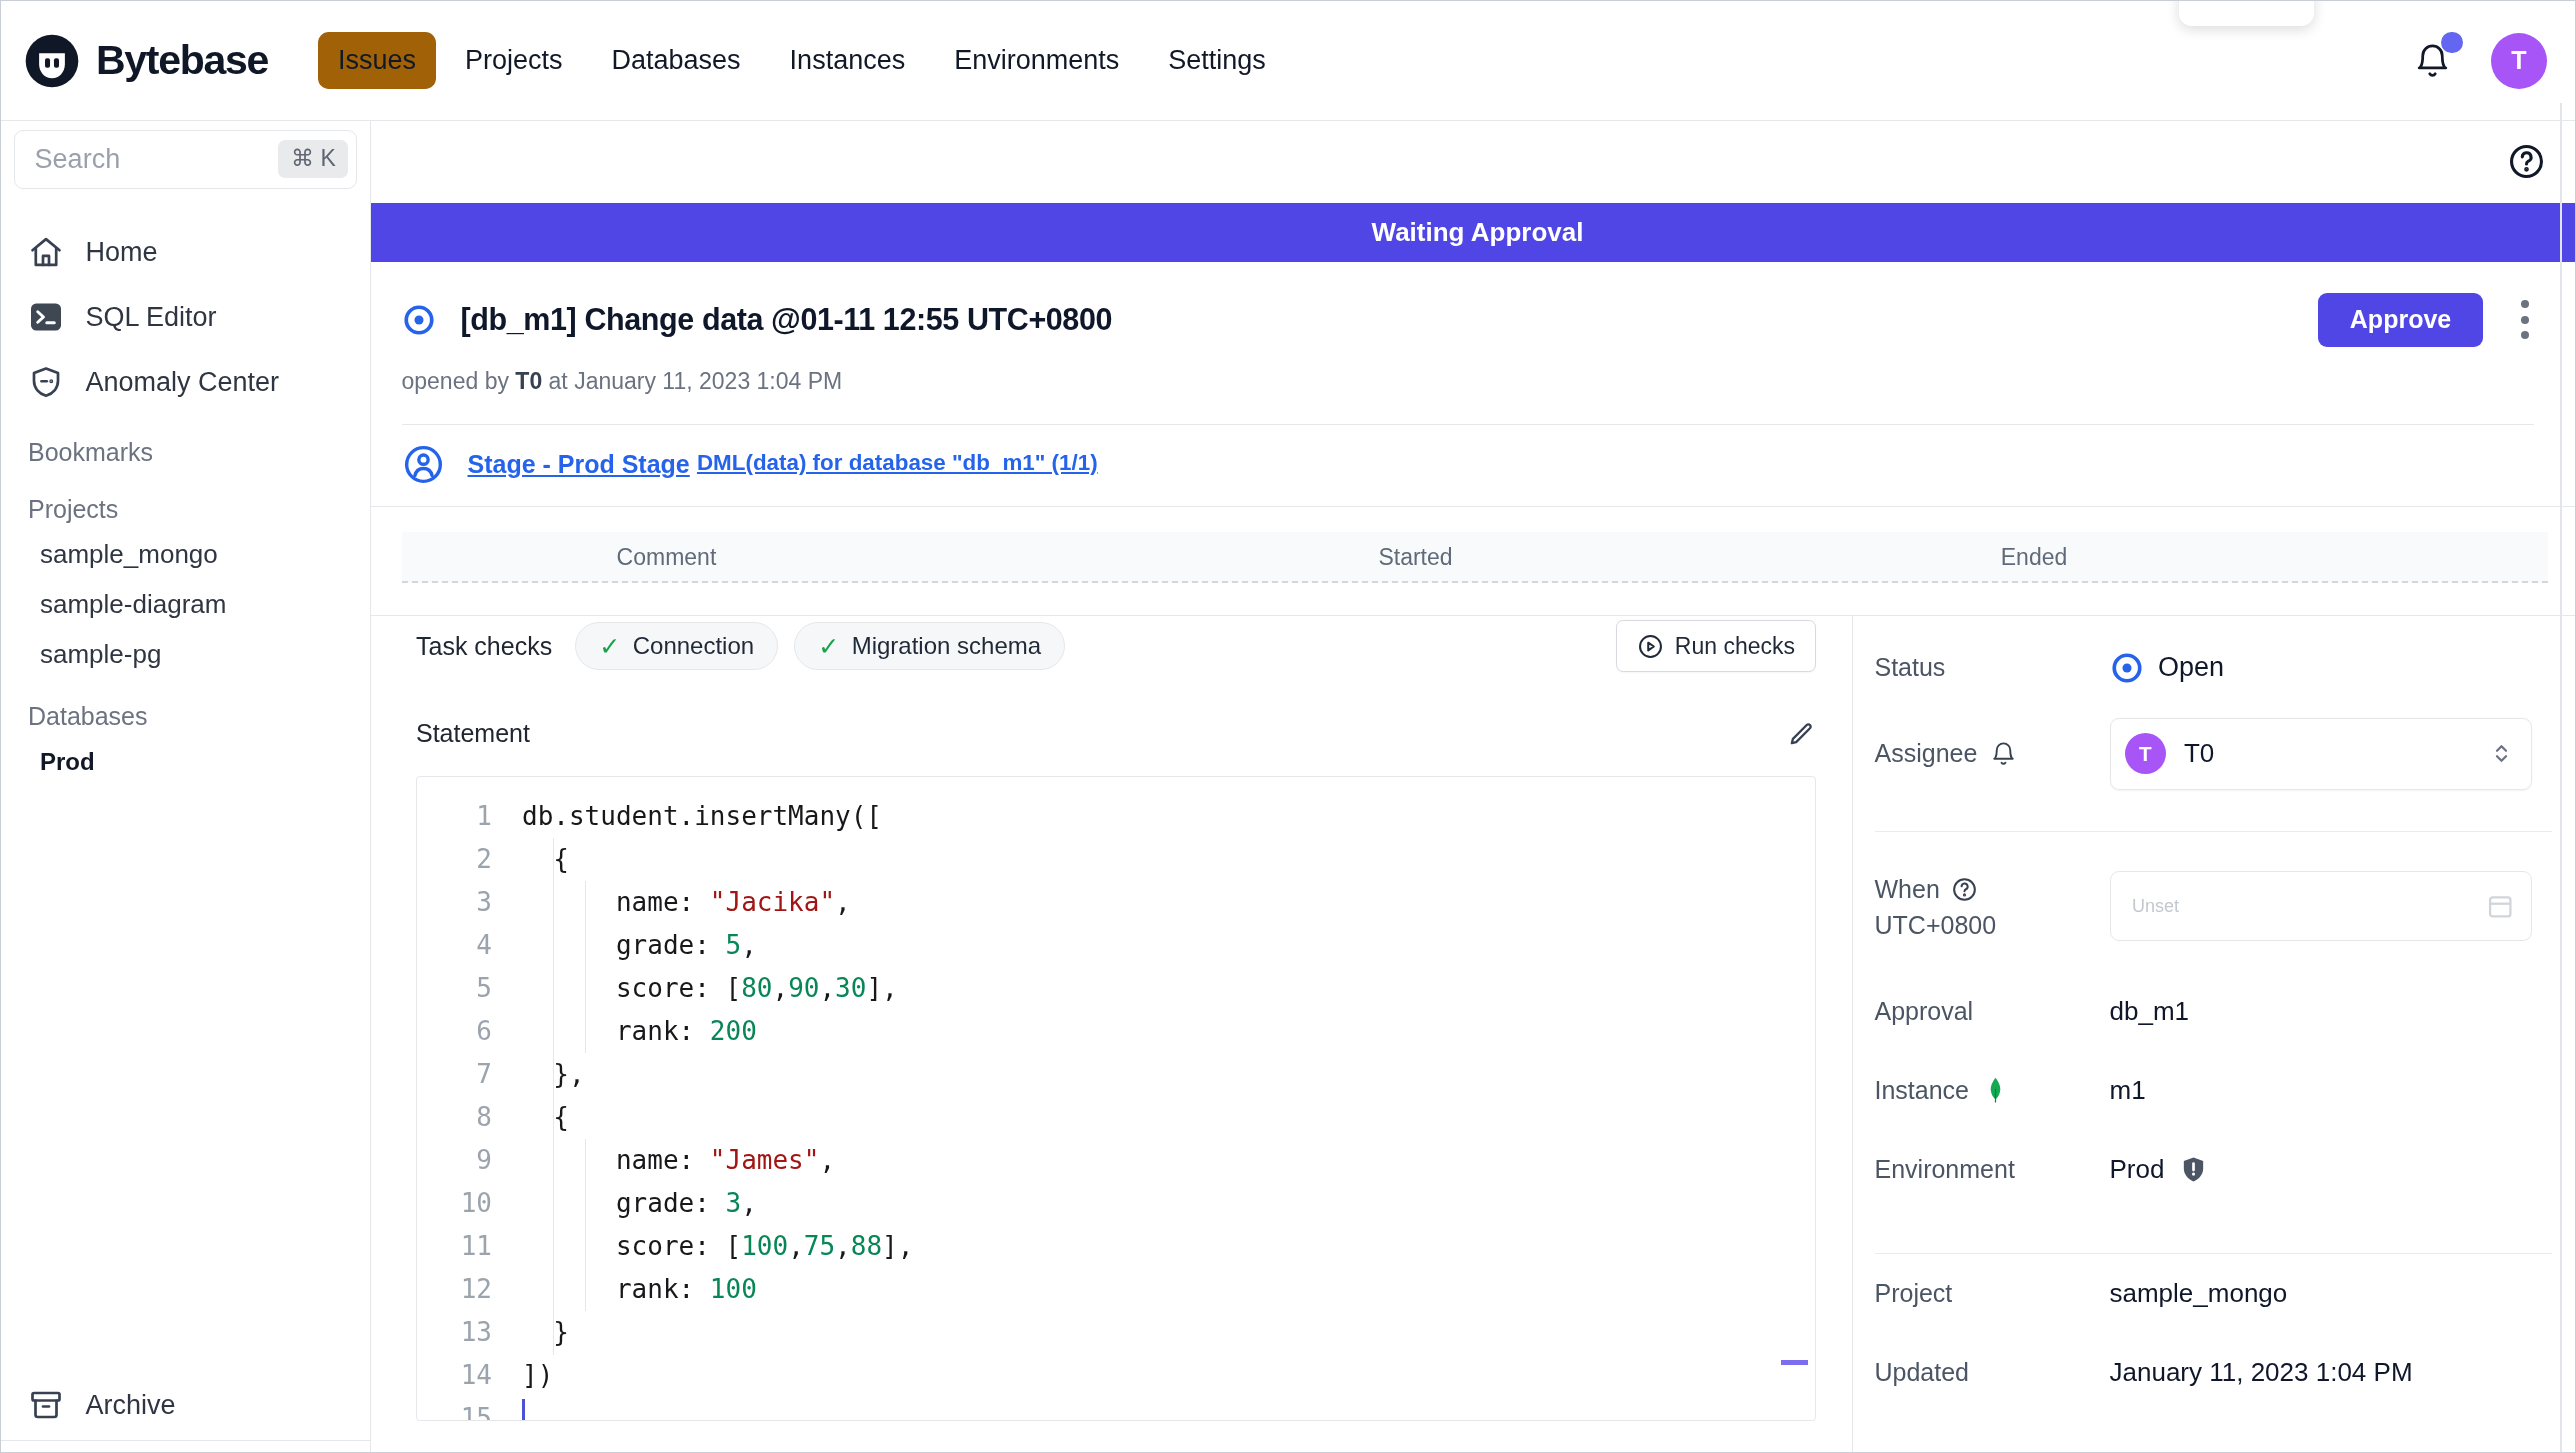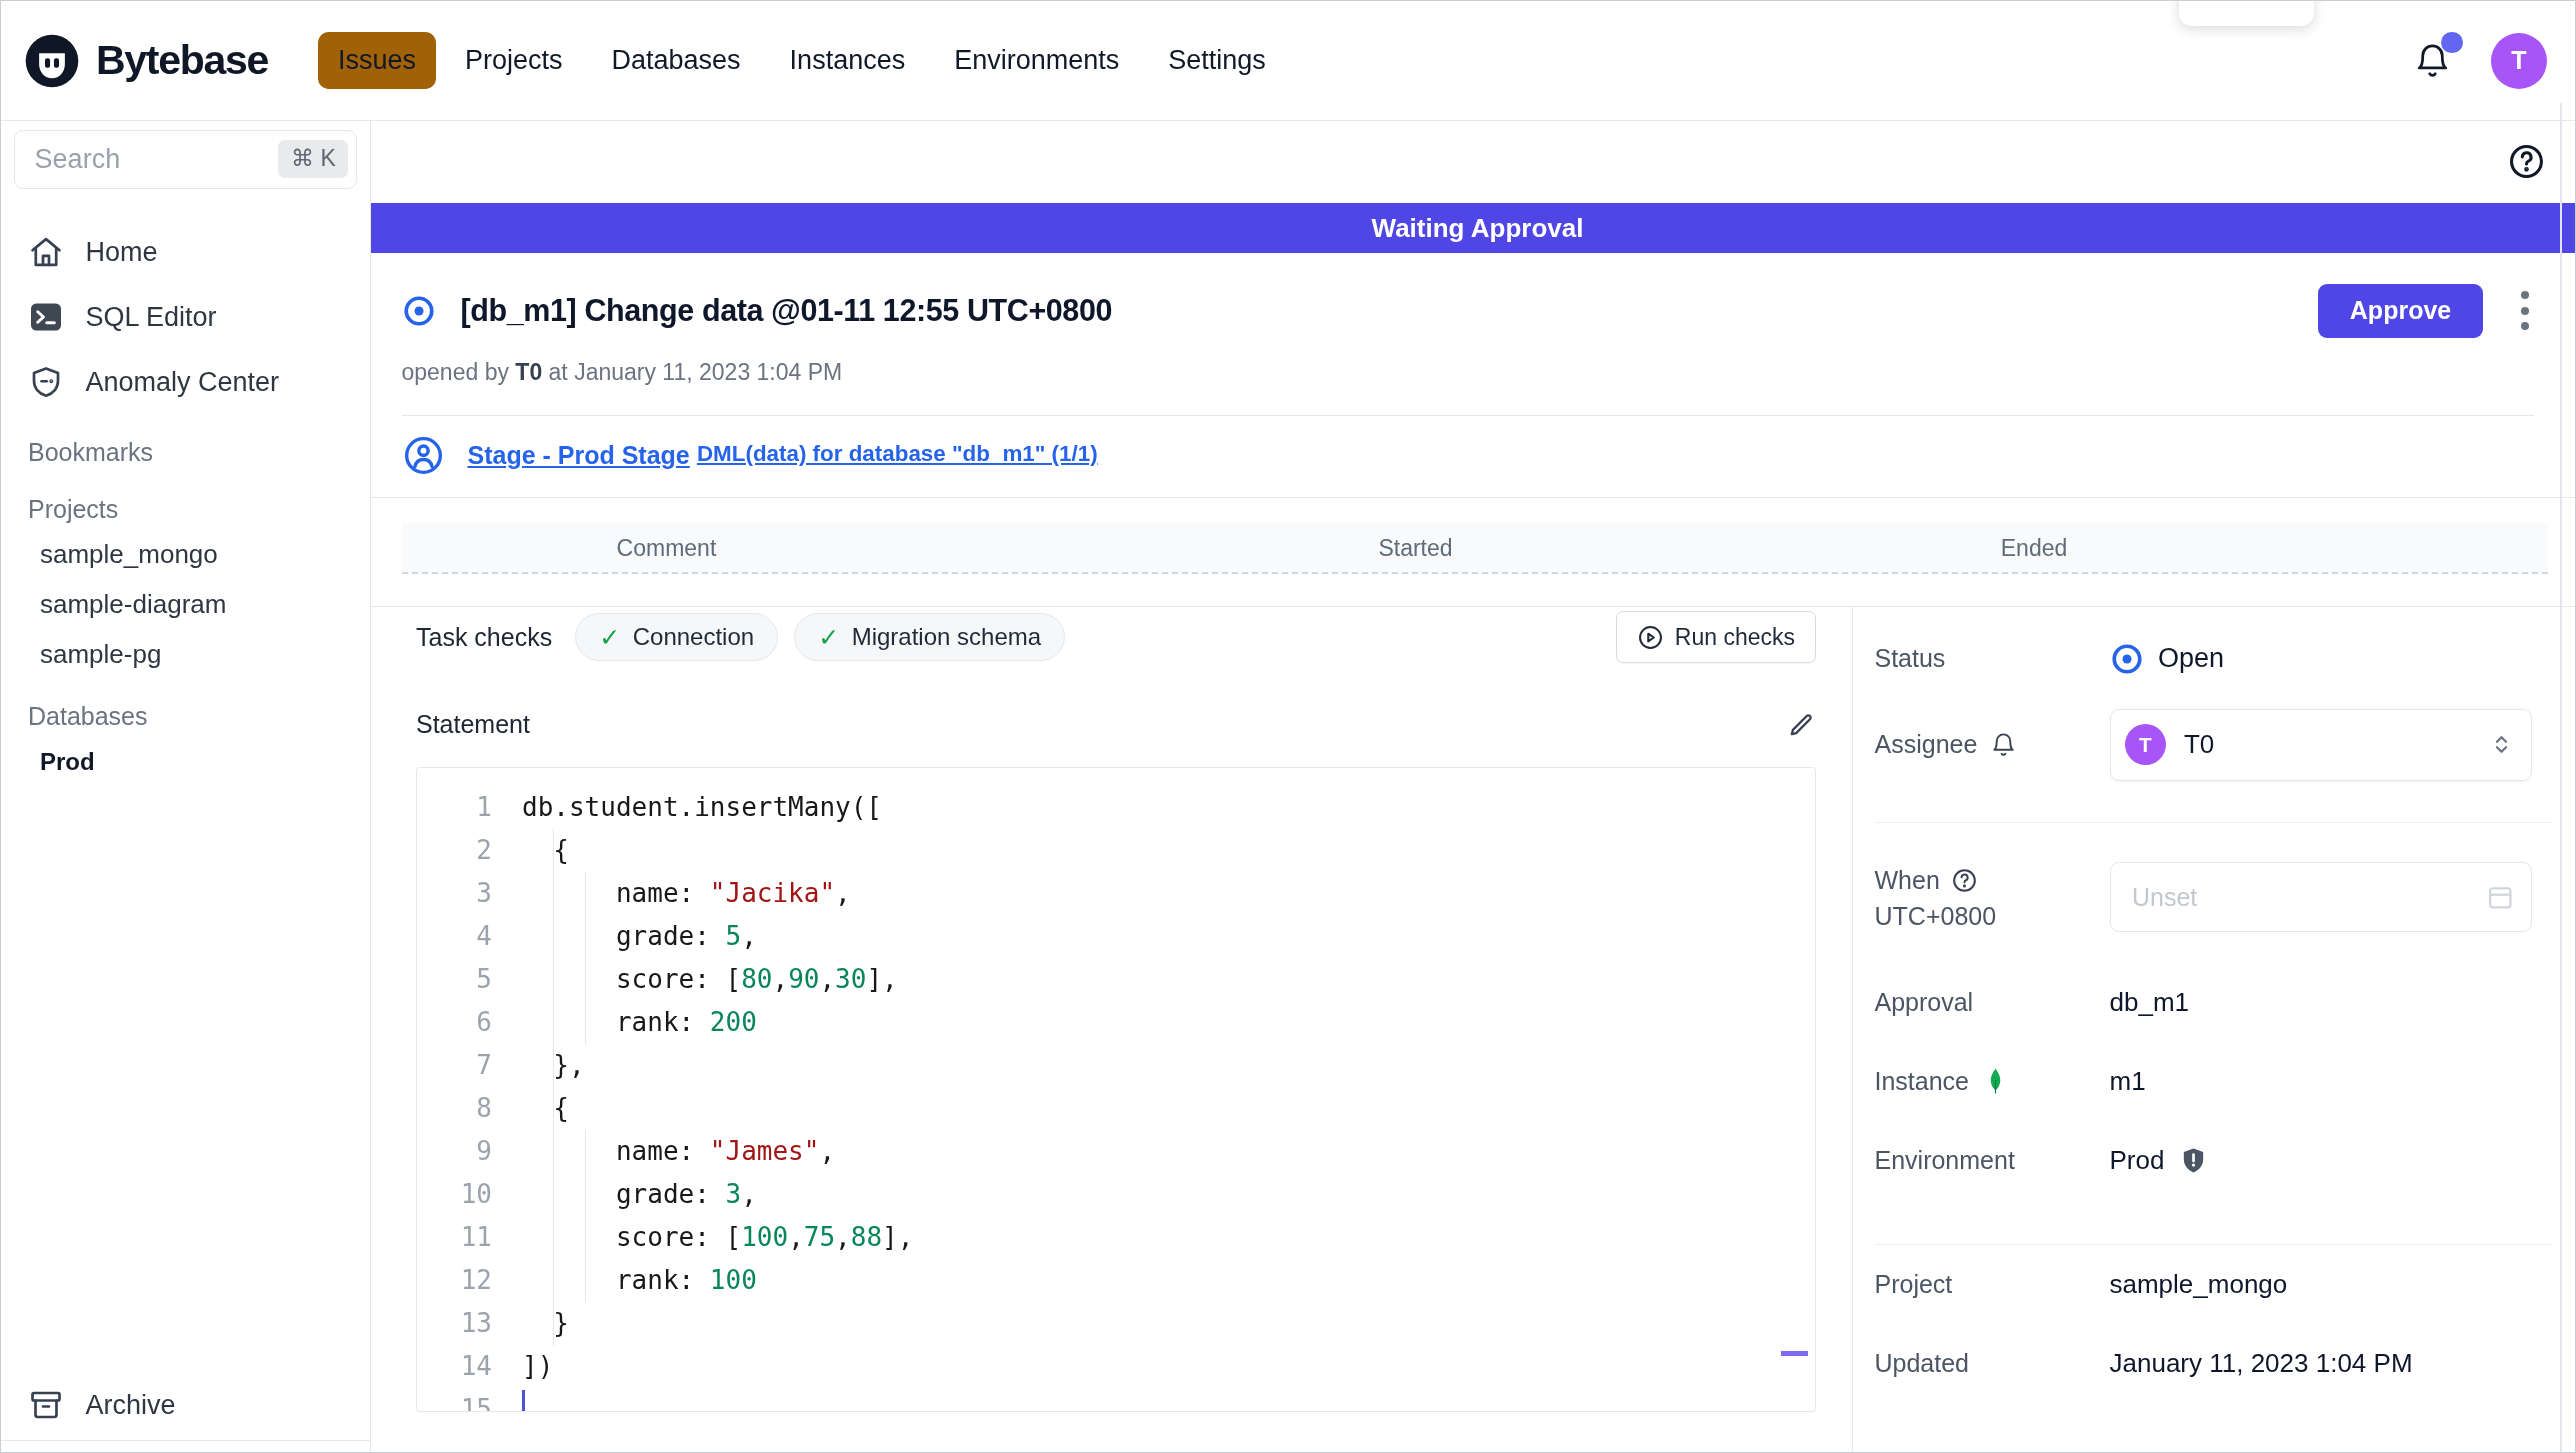--- a/index.html
+++ b/index.html
@@ -33,21 +33,21 @@
   .side-sub { padding-left:39px; height:50px; display:flex; align-items:center; font-size:26px; color:#2f3642; cursor:pointer; }
   .side-sub.bold { font-weight:700; font-size:24px; color:#111827; }
   .side-bottom { margin-top:auto; }
   .side-bottom .side-item { height:70px; }
   .side-bottom-line { height:0.9px; background:#e5e7eb; margin-bottom:10.8px; }
 
   
   .main { position:absolute; top:102px; left:370px; right:0; bottom:0; display:flex; flex-direction:column; background:#fff; }
   .helpbar { height:100px; flex-shrink:0; position:relative; }
   .help-icon { position:absolute; right:29px; top:39px; width:39px; height:39px; cursor:pointer; }
-  .banner { height:50px; flex-shrink:0; background:#4f46e5; color:#fff; font-weight:700; font-size:26px; display:flex; align-items:center; justify-content:center;padding-left:9px; }
+  .banner { height:59px; flex-shrink:0; background:#4f46e5; color:#fff; font-weight:700; font-size:26px; display:flex; align-items:center; justify-content:center;padding-left:9px; }
 
   .issue-head { padding:30.5px 41px 0 30.5px; }
   .title-row { display:flex; align-items:center; }
   .title-row svg.status { width:34px; height:34px; flex-shrink:0; }
   .issue-title { font-size:30.5px; font-weight:700; color:#0f172a; margin-left:25px; letter-spacing:-0.4px; }
   .approve-btn { margin-left:auto; height:54px; padding:0 32px; background:#4f46e5; color:#fff; border:none; border-radius:9px; font-size:25px; font-weight:600; cursor:pointer; font-family:"Liberation Sans",sans-serif; }
   .kebab { margin-left:32px; display:flex; flex-direction:column; gap:7.2px; cursor:pointer; padding:5.4px; }
   .kebab i { width:8px; height:8px; border-radius:50%; background:#6b7280; }
   .meta { margin-top:21.5px; font-size:23px; color:#6b7280; }
   .meta .author { color:#374151; font-weight:700; }
@@ -101,21 +101,21 @@
   .dlabel svg { width:27px; height:27px; }
   .select-box { width:422px; height:72px; border:0.9px solid #e5e7eb; border-radius:9px; display:flex; align-items:center; padding:0 16px 0 14.4px; gap:18px; cursor:pointer; box-shadow:0 0.9px 1.8px rgba(0,0,0,.05); }
   .mini-avatar { width:41px; height:41px; border-radius:50%; background:#a855f7; color:#fff; display:flex; align-items:center; justify-content:center; font-size:20.6px; font-weight:600; }
   .select-box .sel-label { font-size:26px; color:#0f172a; }
   .select-box svg { margin-left:auto; width:27px; height:27px; }
   .ddiv { height:0.9px; background:#e9ebee; margin-top:41px; }
   .ddiv.second { margin-top:68px; }
   .drow.when { margin-top:40px; height:72px; align-items:flex-start; }
   .when-label { line-height:36px; }
   .unset-wrap { position:relative; width:422px; }
-  .unset-input { width:422px; height:70px; border:0.9px solid #e5e7eb; border-radius:9px; font-size:25px; padding:0 57px 0 21.5px; color:#6b7280; outline:none; font-family:"Liberation Sans",sans-serif; }
+  .unset-input { width:422px; height:70px; border:0.9px solid #e5e7eb; border-radius:9px; font-size:18px; padding:0 57px 0 21.5px; color:#6b7280; outline:none; font-family:"Liberation Sans",sans-serif; }
   .unset-input::placeholder { color:#c3c8cf; }
   .cal-icon { position:absolute; right:16px; top:20px; width:30.5px; height:30.5px; }
   .drow.plain { margin-top:47px; height:32px; }
   .drow.first-plain { margin-top:52px; }
   .drow.project { margin-top:23px; height:32px; }
   .leaf { width:23px; height:34px; }
   .shield-icon { width:29px; height:29px; }
 
   .scroll-line { position:absolute; top:102px; bottom:0; right:13.5px; width:1.8px; background:#e2e5e9; z-index:6; }
 </style>

